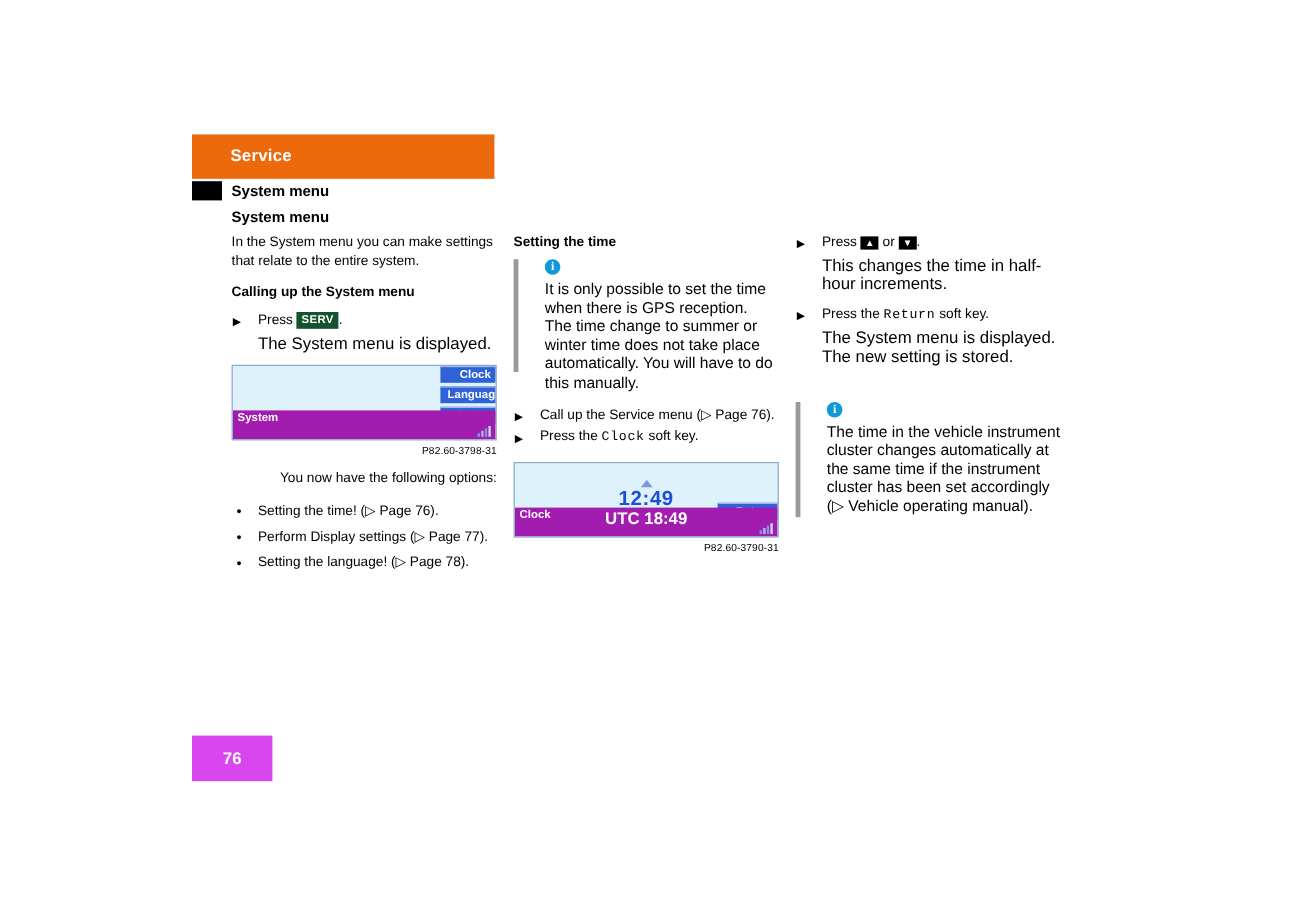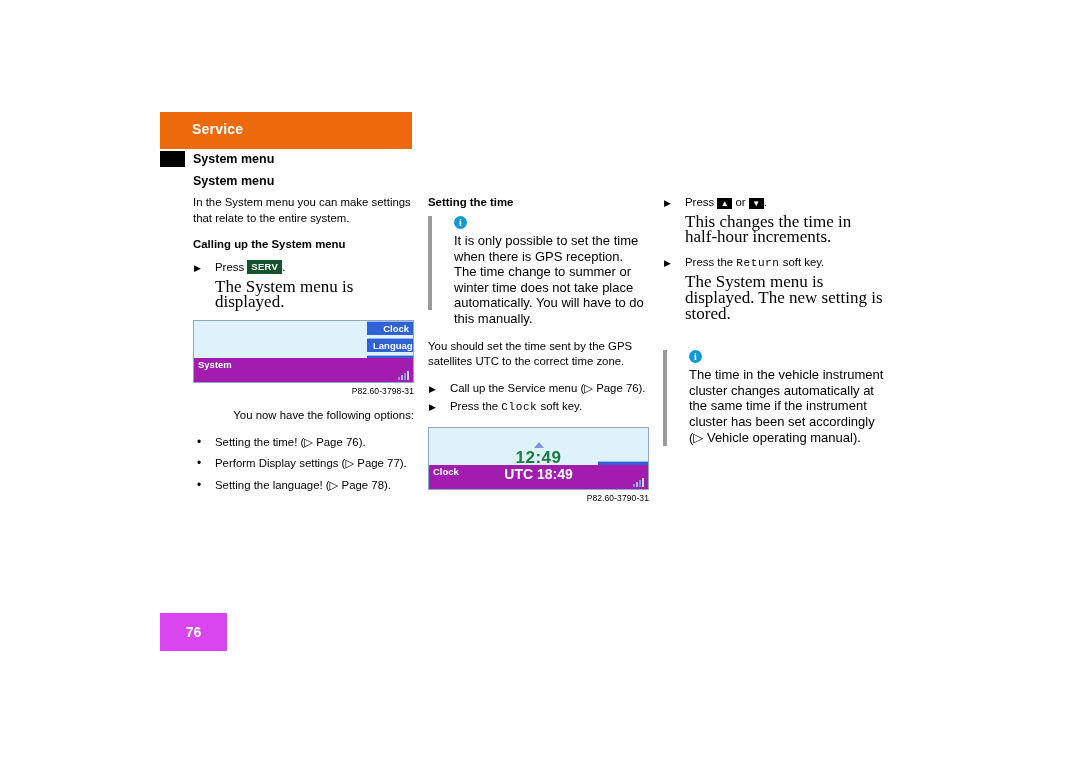--- a/index.html
+++ b/index.html
@@ -86,25 +86,24 @@
     margin: 0 0 3px 0;
   }
   .step .mk {
     position: absolute;
     left: 1px; top: 1px;
     font-size: 9px;
     line-height: 15px;
     color: #000;
   }
   .cont {
-    font-size: 17px;
+    font-size: 14px;
     line-height: 15.6px;
     padding-left: 22px;
     margin: 0 0 10px 0;
-    font-family: Liberation Serif, serif;
   }
   .dot-item {
     position: relative;
     font-size: 11.4px;
     line-height: 15.6px;
     padding-left: 22px;
     margin: 0 0 6px 0;
   }
   .dot-item .mk {
     position: absolute;
@@ -242,21 +241,21 @@
 
   
   .clock-wrap {
     position: absolute;
     left: 0; right: 0; top: 14px;
     text-align: center;
   }
   .clock-time {
     font-size: 17px;
     font-weight: bold;
-    color: #15803d;
+    color: #1d4ed8;
     letter-spacing: 0.5px;
     line-height: 20px;
   }
   .tri-up, .tri-dn {
     width: 0; height: 0;
     margin: 0 auto;
     border-left: 5px solid transparent;
     border-right: 5px solid transparent;
   }
   .tri-up { border-bottom: 6px solid #7f97d8; }
@@ -339,21 +338,20 @@
 
     <div class="sub-h tight">Setting the time</div>
 
     <div class="note" style="min-height:94px;">
       <span class="rule" style="height:94px;"></span>
       <div class="i-icon">i</div>
       <p style="white-space:pre-line;">It is only possible to set the time when there is GPS reception.
 The time change to summer or winter time does not take place automatically. You will have to do this manually.</p>
     </div>
 
-    <p class="body-p" style="margin-top:2px;">You should set the time sent by the GPS satellites UTC to the correct time zone.</p>
 
     <div class="step">
       <span class="mk">▶</span>
       <span>Call up the Service menu (▷ Page 76).</span>
     </div>
 
     <div class="step" style="margin-bottom:11px;">
       <span class="mk">▶</span>
       <span>Press the</span>
       <span class="softkey">Clock</span>

